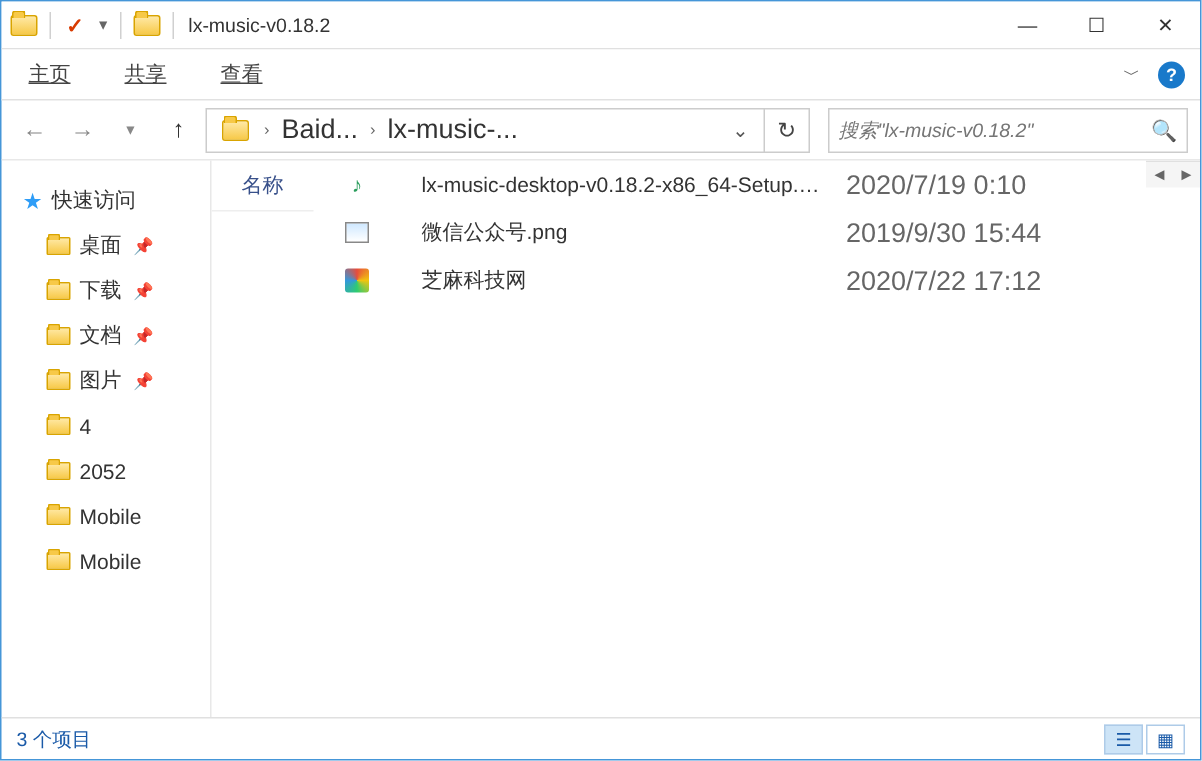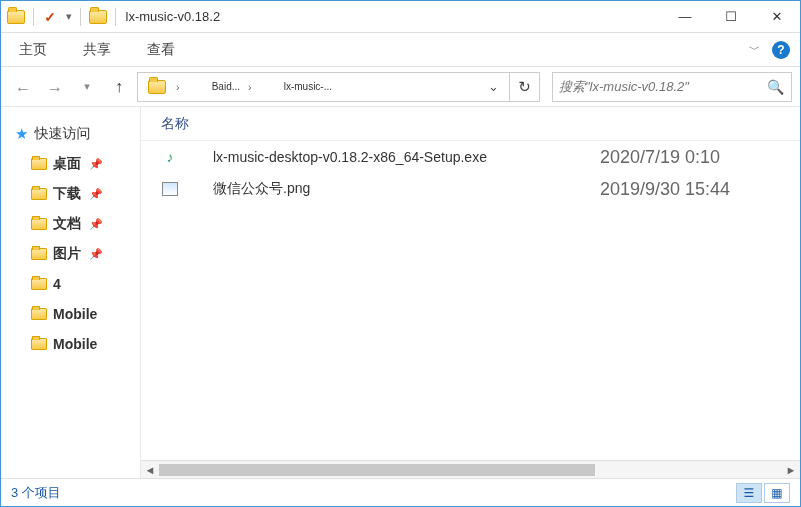--- a/index.html
+++ b/index.html
@@ -9,45 +9,45 @@
   .folder-ico { width:18px; height:14px; background:linear-gradient(#ffe9a6,#f7c948); border:1px solid #d9a400; border-radius:2px; position:relative; display:inline-block;}
   .folder-ico:before { content:""; position:absolute; top:-4px; left:0; width:7px; height:4px; background:#f7c948; border:1px solid #d9a400; border-bottom:none; border-radius:2px 2px 0 0;}
   .qat-sep { width:1px; height:18px; background:#d0d0d0;}
   .check-ico { width:16px; height:16px; display:inline-flex; align-items:center; justify-content:center; color:#d83b01; font-weight:bold; font-size:14px;}
   .title { margin-left:4px; font-size:13px; color:#333; flex:0 0 auto;}
   .spacer { flex:1;}
   .winbtns { display:flex; height:100%;}
   .winbtn { width:46px; display:flex; align-items:center; justify-content:center; font-size:13px; color:#333; }
   .ribbon { height:34px; display:flex; align-items:stretch; background:#fff; border-bottom:1px solid #e1e1e1;}
   .file-tab { background:#1979ca; color:#fff; padding:0 20px; display:flex; align-items:center; font-size:14px;}
-  .rtab { padding:0 18px; display:flex; align-items:center; font-size:14px; color:#444;}
+  .rtab { padding:0 18px; display:flex; align-items:center; font-size:14px; color:#444;text-decoration:underline;}
   .ribbon-right { display:flex; align-items:center; gap:12px; padding-right:10px;}
   .chev { color:#666; font-size:11px;}
   .help { width:18px; height:18px; border-radius:50%; background:#1979ca; color:#fff; display:flex; align-items:center; justify-content:center; font-size:12px; font-weight:bold;}
   .addrbar { height:40px; display:flex; align-items:center; padding:4px 8px; gap:4px; border-bottom:1px solid #e8e8e8;}
   .navbtn { width:28px; height:28px; display:flex; align-items:center; justify-content:center; color:#888; font-size:16px;}
   .navbtn.enabled { color:#333;}
   .crumb-box { flex:1; height:30px; border:1px solid #ccc; display:flex; align-items:center; padding:0 4px; overflow:hidden;}
   .crumb-ico { margin:0 6px;}
   .crumb-sep { color:#666; padding:0 4px; font-size:11px;}
-  .crumb { padding:0 4px; white-space:nowrap; font-size:10px;margin-left:24px;}
+  .crumb { padding:0 4px; white-space:nowrap; font-size:18px;}
   .crumb-drop { color:#555; padding:0 6px;}
   .refresh { width:30px; height:30px; border:1px solid #ccc; border-left:none; display:flex; align-items:center; justify-content:center; font-size:15px; color:#444;}
   .search-box { width:240px; height:30px; border:1px solid #ccc; margin-left:8px; display:flex; align-items:center; padding:0 6px;}
   .search-box input { border:none; outline:none; flex:1; font-size:13px; font-style:italic; color:#888; background:transparent;}
   .search-ico { color:#555; font-size:14px;}
   .body { display:flex; height:calc(100% - 32px - 34px - 40px - 28px);}
   .sidebar { width:140px; border-right:1px solid #e8e8e8; padding:12px 0 0 4px; overflow:hidden;}
   .side-item { display:flex; align-items:center; height:30px; padding-left:10px; gap:6px; font-size:14px; white-space:nowrap;}
-  .side-item.sub { padding-left:26px;font-weight:bold;}
+  .side-item.sub { padding-left:26px;}
   .star { color:#2e9df7; font-size:15px;}
   .pin { color:#888; font-size:11px; margin-left:2px;}
   .folder-s { width:16px; height:12px; background:linear-gradient(#ffe9a6,#f7c948); border:1px solid #d9a400; border-radius:1px; position:relative;}
   .folder-s:before{content:"";position:absolute;top:-3px;left:0;width:6px;height:3px;background:#f7c948;border:1px solid #d9a400;border-bottom:none;border-radius:1px 1px 0 0;}
-  .filepane { flex:1; display:flex; flex-direction:column; overflow:hidden;}
+  .filepane { flex:1; display:flex; flex-direction:row; overflow:hidden;}
   .col-headers { height:34px; display:flex; align-items:center; border-bottom:1px solid #eee; padding:0 20px; color:#38508a; font-size:14px;}
   .col-name { flex:1;}
   .col-date { width:180px;}
   .file-list { flex:1; overflow:auto;}
   .row { height:32px; display:flex; align-items:center; padding:0 20px; gap:10px;}
   .row-ico { width:18px; height:18px; display:flex; align-items:center; justify-content:center; font-size:14px;}
   .row-name { flex:1; font-size:14px; white-space:nowrap; overflow:hidden; text-overflow:ellipsis;margin-left:24px;}
   .row-date { width:180px; color:#666; font-size:18px;}
   .hscroll { height:18px; border-top:1px solid #e0e0e0; background:#f5f5f5; display:flex; align-items:center;}
   .hscroll .arrow { width:18px; text-align:center; color:#666; font-size:11px;}
@@ -142,20 +142,24 @@
         <span class="folder-s"></span>
         <span>图片</span>
         <span class="pin">📌</span>
       </div>
     <div class="side-item sub">
         <span class="folder-s"></span>
         <span>4</span>
       </div>
     <div class="side-item sub">
         <span class="folder-s"></span>
+        <span>2052</span>
+      </div>
+    <div class="side-item sub">
+        <span class="folder-s"></span>
         <span>Mobile</span>
       </div>
     <div class="side-item sub">
         <span class="folder-s"></span>
         <span>Mobile</span>
       </div>
   </div>
 
   <div class="filepane">
     <div class="col-headers">
@@ -167,20 +171,27 @@
         <span class="row-name">lx-music-desktop-v0.18.2-x86_64-Setup.exe</span>
         <span class="row-date">2020/7/19 0:10</span>
       </div>
       <div class="row">
         <span class="row-ico">
             <span class="ico-png"></span>
           </span>
         <span class="row-name">微信公众号.png</span>
         <span class="row-date">2019/9/30 15:44</span>
       </div>
+      <div class="row">
+        <span class="row-ico">
+            <span class="ico-link"></span>
+          </span>
+        <span class="row-name">芝麻科技网</span>
+        <span class="row-date">2020/7/22 17:12</span>
+      </div>
     </div>
     <div class="hscroll">
       <div class="arrow">◄</div>
       <div class="track">
           <div class="thumb"></div>
         </div>
       <div class="arrow">►</div>
     </div>
   </div>
 </div>

